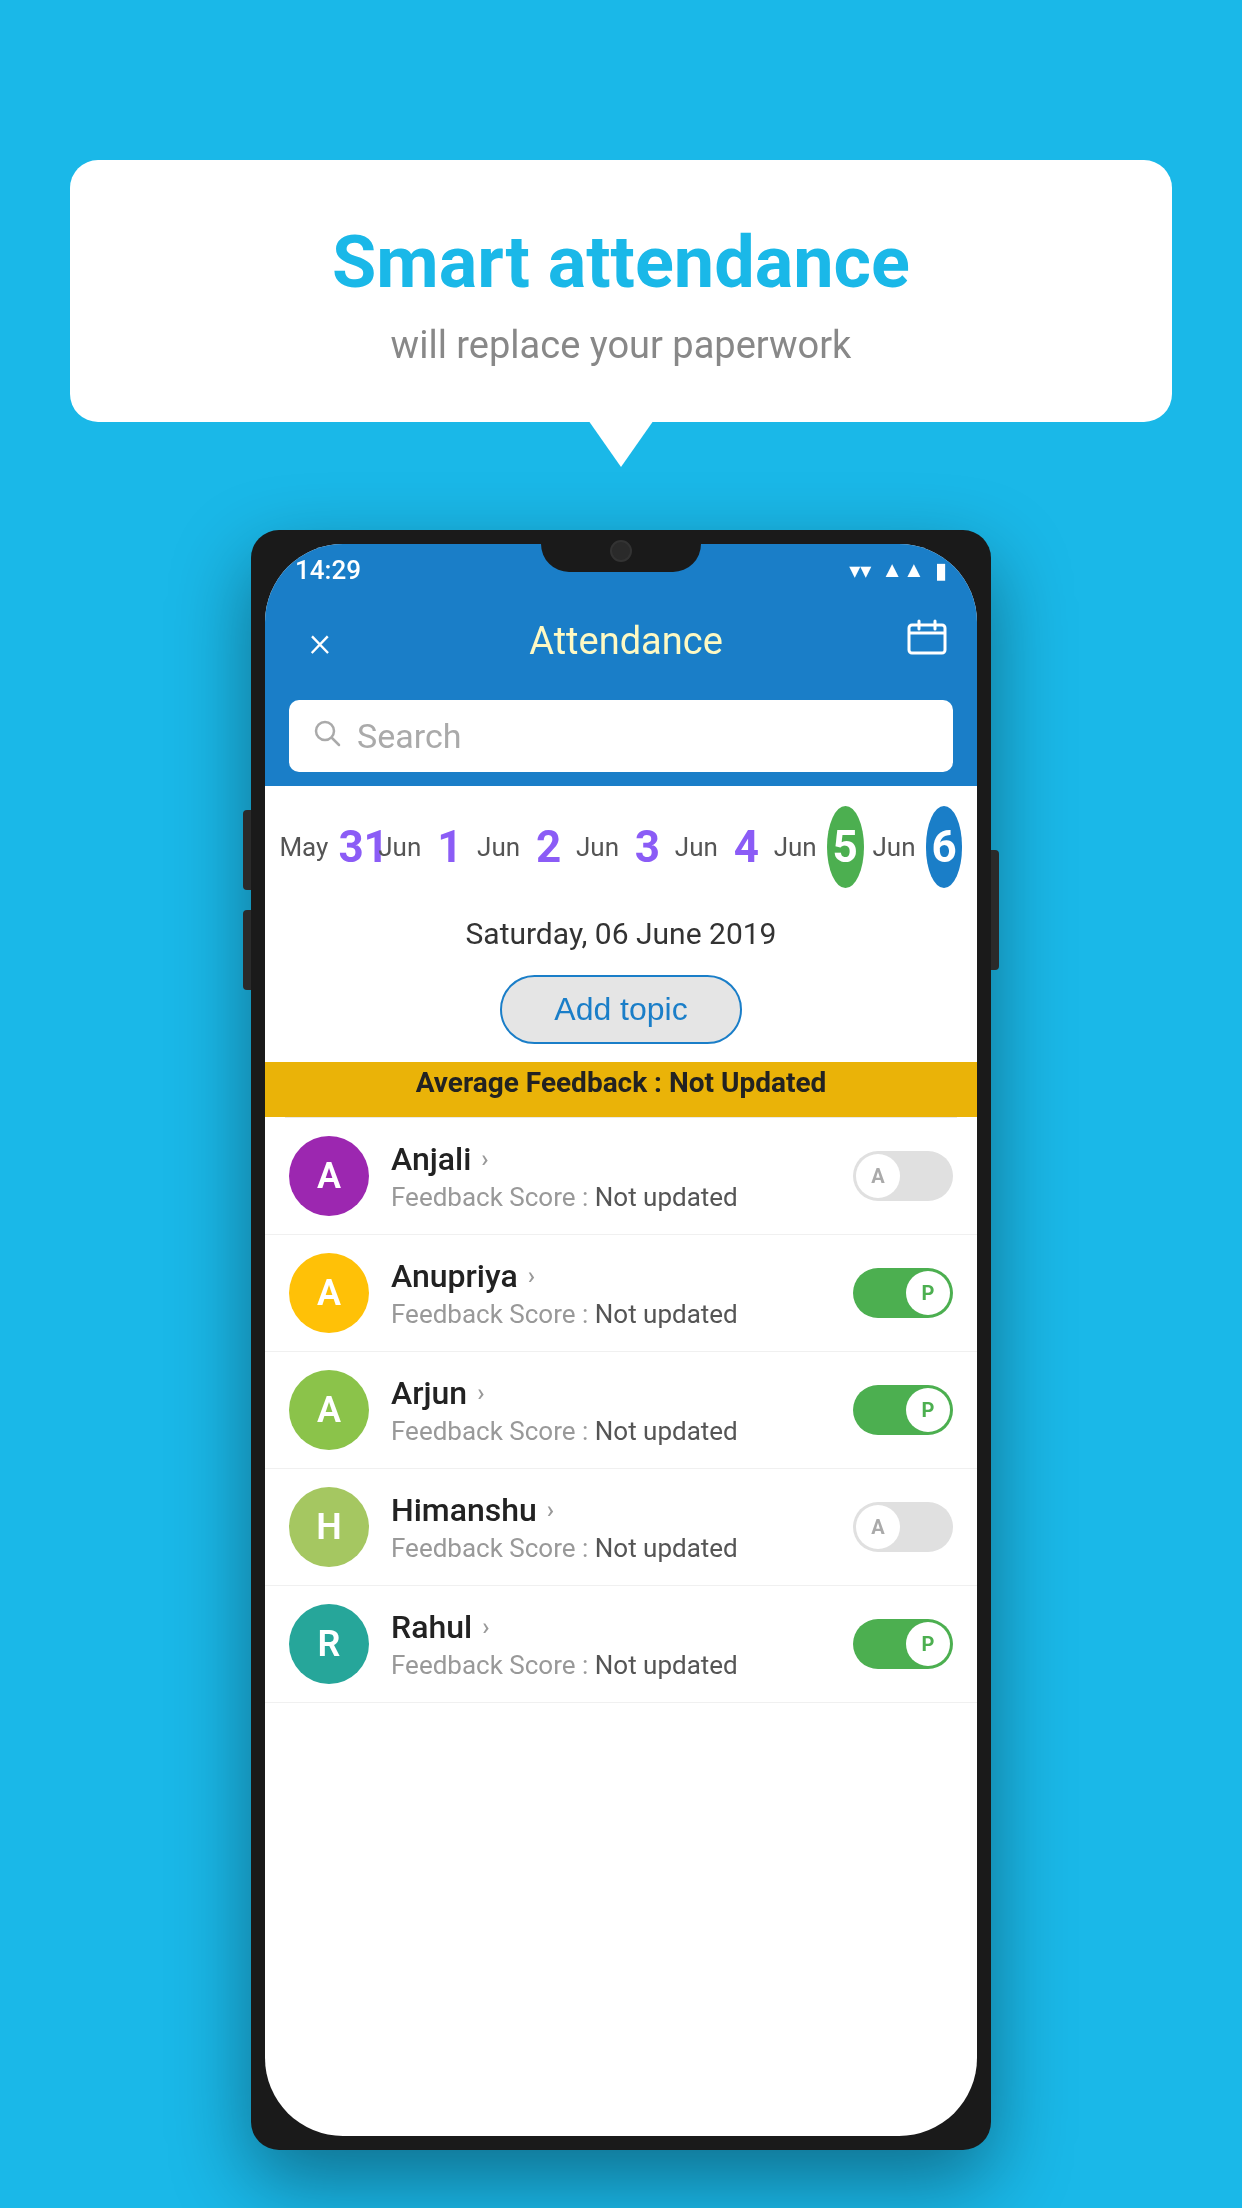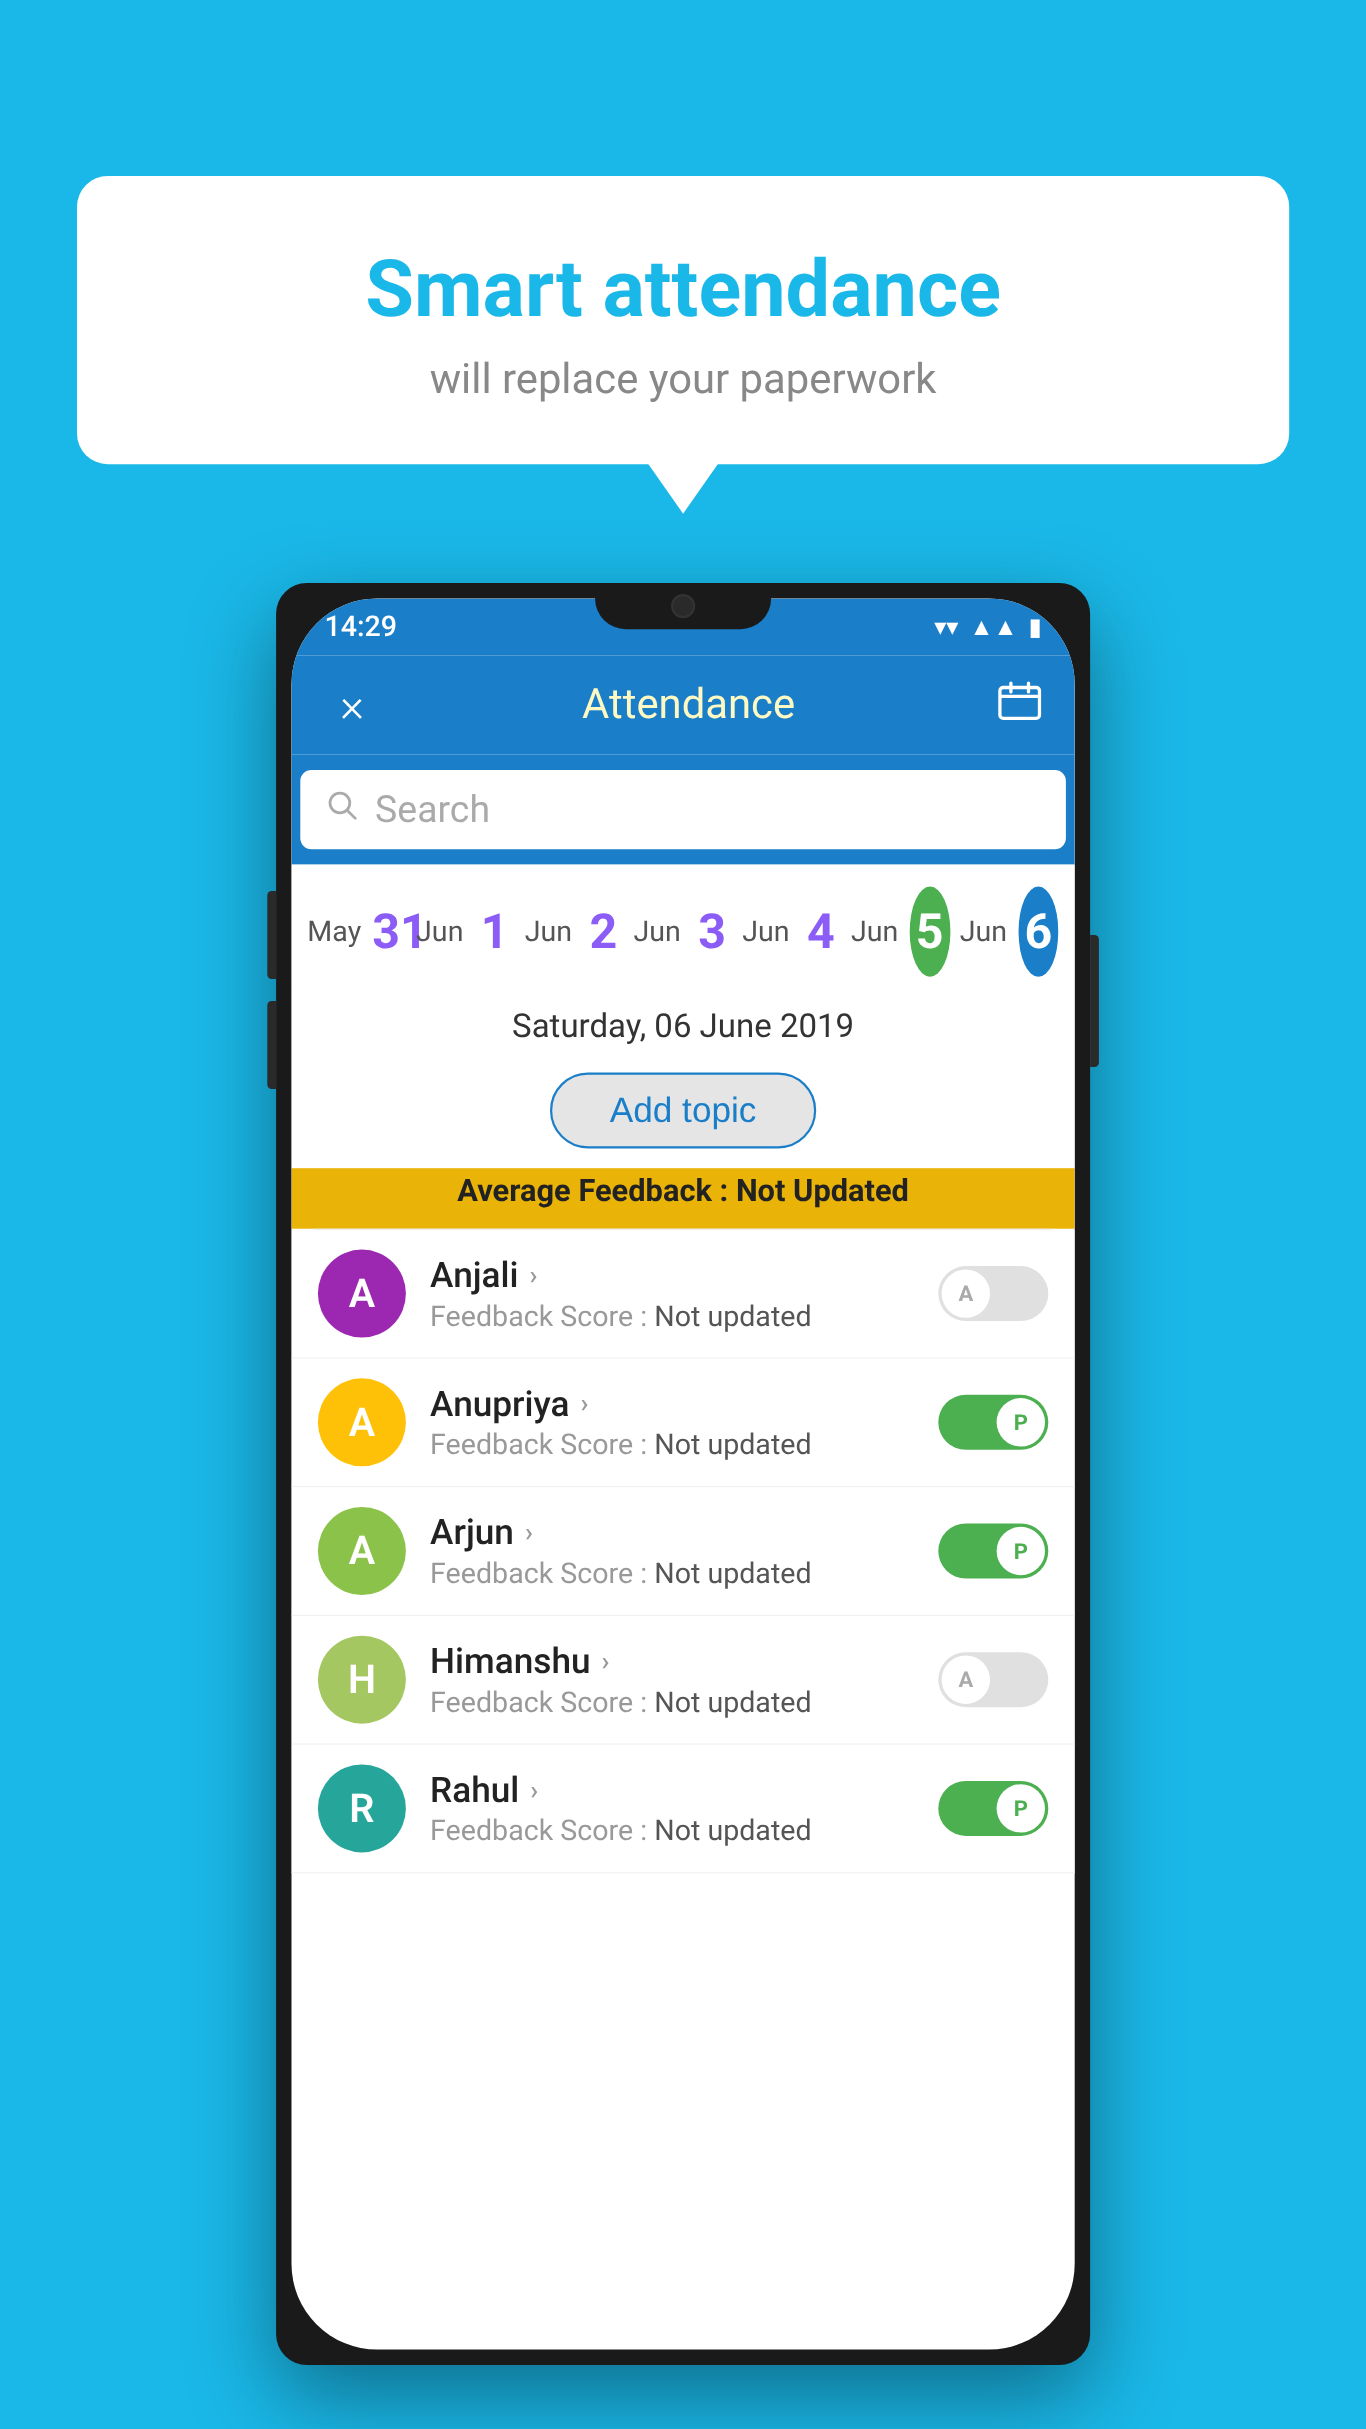--- a/index.html
+++ b/index.html
@@ -174,21 +174,21 @@
     }
 
     .header-calendar {
       color: white;
       font-size: 34px;
     }
 
     
     .search-container {
       background: #1a7ec8;
-      padding: 14px 8px 14px;
+      padding: 14px 24px 14px;
     }
 
     .search-bar {
       background: white;
       border-radius: 10px;
       height: 72px;
       display: flex;
       align-items: center;
       padding: 0 24px;
       gap: 16px;

